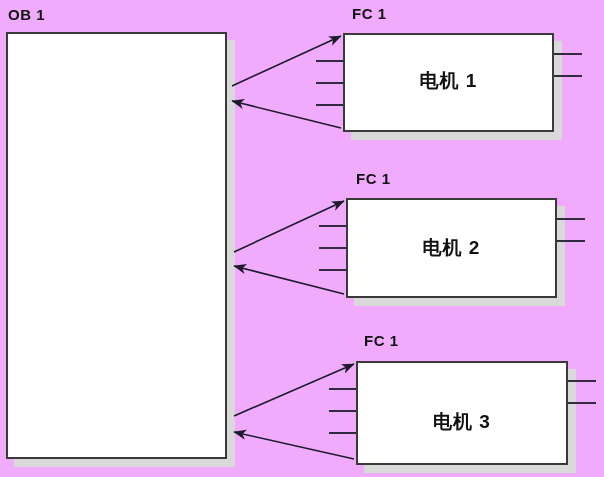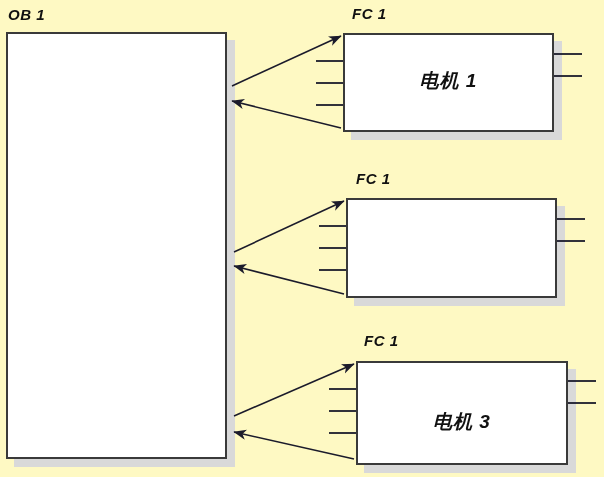--- a/index.html
+++ b/index.html
@@ -7,23 +7,22 @@
     padding: 0;
     background: #ffffff;
   }
   body {
     font-family: "Liberation Sans", "DejaVu Sans", sans-serif;
   }
   #canvas {
     position: relative;
     width: 604px;
     height: 477px;
-    background: #fef9c3;
+    background: #f0abfc;
     overflow: hidden;
-    font-style: italic;
   }
 
   
   .block {
     position: absolute;
     background: #ffffff;
     border: 2px solid #3a3a3a;
     box-sizing: border-box;
     z-index: 3;
   }
@@ -89,20 +88,21 @@
   <div class="block" style="left:6px; top:32px; width:221px; height:427px;"></div>
 
   <div class="blk-label" style="left:352px; top:5px;">FC 1</div>
   <div class="shadow" style="left:351px; top:41px; width:211px; height:99px;"></div>
   <div class="block" style="left:343px; top:33px; width:211px; height:99px;"></div>
   <div class="blk-text" style="left:343px; top:33px; width:211px; height:96px;">电机 1</div>
 
   <div class="blk-label" style="left:356px; top:170px;">FC 1</div>
   <div class="shadow" style="left:354px; top:206px; width:211px; height:100px;"></div>
   <div class="block" style="left:346px; top:198px; width:211px; height:100px;"></div>
+  <div class="blk-text" style="left:346px; top:198px; width:211px; height:100px;">电机 2</div>
 
   <div class="blk-label" style="left:364px; top:332px;">FC 1</div>
   <div class="shadow" style="left:364px; top:369px; width:212px; height:104px;"></div>
   <div class="block" style="left:356px; top:361px; width:212px; height:104px;"></div>
   <div class="blk-text" style="left:356px; top:361px; width:212px; height:122px;">电机 3</div>
 
   <svg id="wires" viewBox="0 0 604 477">
     <defs>
       <marker id="ah" markerWidth="9" markerHeight="9" refX="7.6" refY="3.2" orient="auto" markerUnits="strokeWidth">
         <path d="M0,0 L8,3.2 L0,6.4 L2.2,3.2 z" fill="#1b1b2b"></path>

